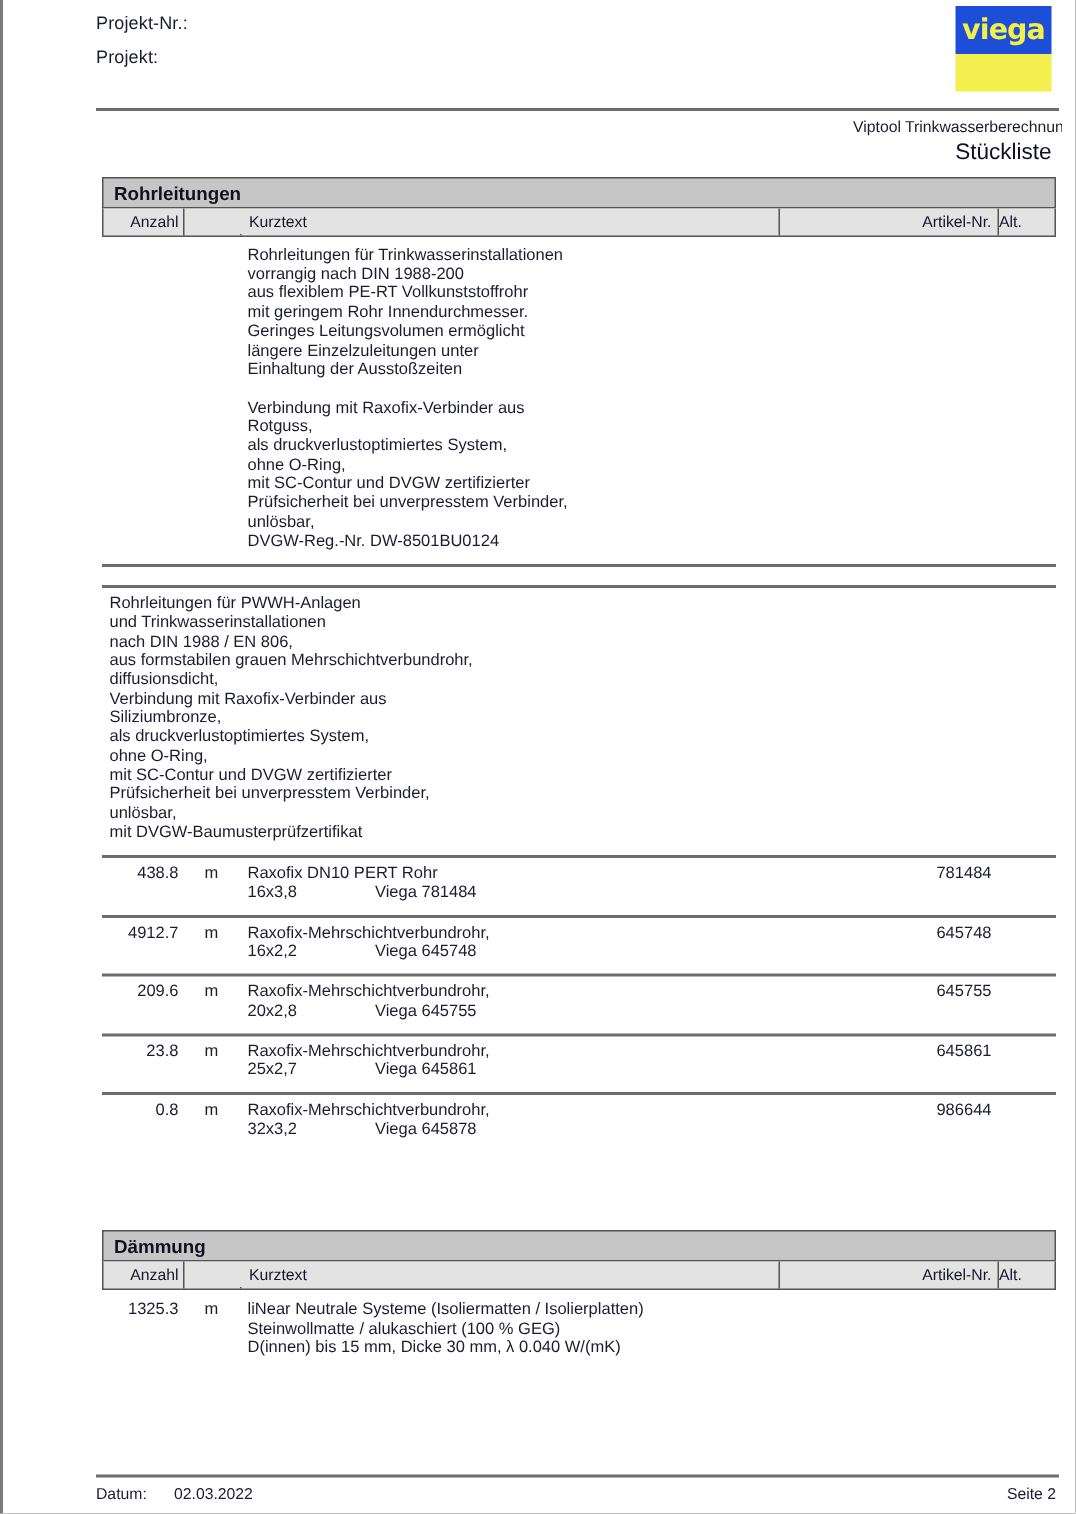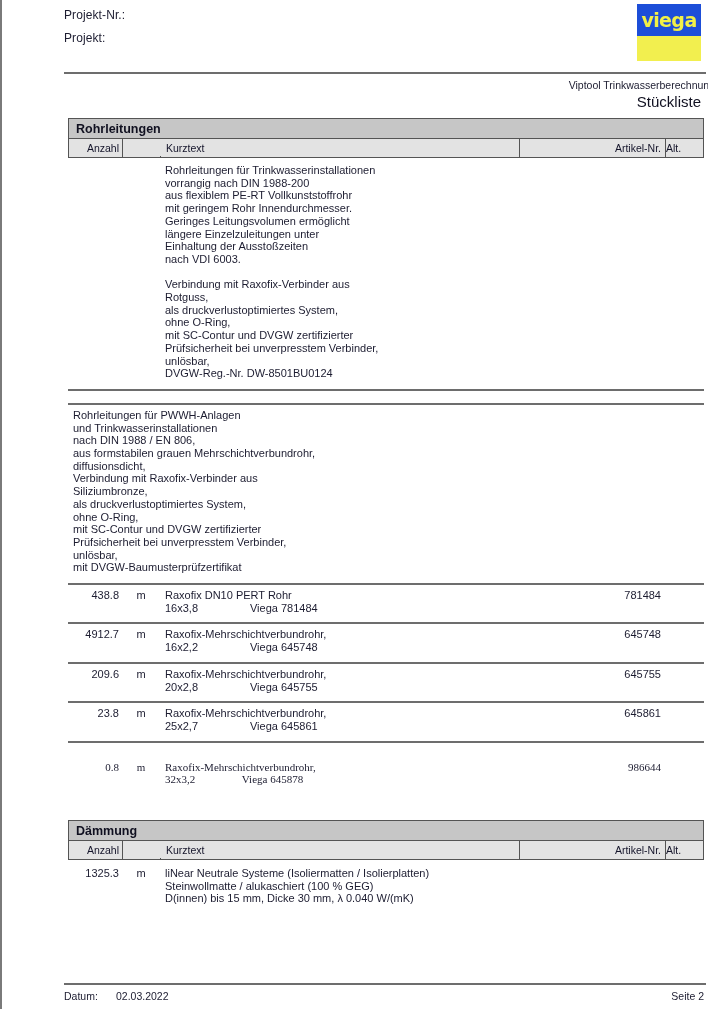--- a/index.html
+++ b/index.html
@@ -240,21 +240,20 @@
         <div class="c-anzahl"></div>
         <div class="c-einh"></div>
         <div class="c-kurztext">
           <div class="tline">Rohrleitungen für Trinkwasserinstallationen</div>
           <div class="tline">vorrangig nach DIN 1988-200</div>
           <div class="tline">aus flexiblem PE-RT Vollkunststoffrohr</div>
           <div class="tline">mit geringem Rohr Innendurchmesser.</div>
           <div class="tline">Geringes Leitungsvolumen ermöglicht</div>
           <div class="tline">längere Einzelzuleitungen unter</div>
           <div class="tline">Einhaltung der Ausstoßzeiten</div>
-          <div class="tline">nach VDI 6003.</div>
           <div class="tline gap"></div>
           <div class="tline">Verbindung mit Raxofix-Verbinder aus</div>
           <div class="tline">Rotguss,</div>
           <div class="tline">als druckverlustoptimiertes System,</div>
           <div class="tline">ohne O-Ring,</div>
           <div class="tline">mit SC-Contur und DVGW zertifizierter</div>
           <div class="tline">Prüfsicherheit bei unverpresstem Verbinder,</div>
           <div class="tline">unlösbar,</div>
           <div class="tline">DVGW-Reg.-Nr. DW-8501BU0124</div>
         </div>
@@ -326,21 +325,21 @@
         <div class="c-anzahl">23.8</div>
         <div class="c-einh">m</div>
         <div class="c-kurztext">
           <div class="tline">Raxofix-Mehrschichtverbundrohr,</div>
           <div class="tline">25x2,7                 Viega 645861</div>
         </div>
         <div class="c-artikel">645861</div>
         <div class="c-alt"></div>
       </div>
 
-      <div class="row sep-top" style="padding-top:20px;padding-bottom:8px;font-family:Liberation Serif, serif;">
+      <div class="row sep-top" style="padding-top:6px;padding-bottom:8px;">
         <div class="c-anzahl">0.8</div>
         <div class="c-einh">m</div>
         <div class="c-kurztext">
           <div class="tline">Raxofix-Mehrschichtverbundrohr,</div>
           <div class="tline">32x3,2                 Viega 645878</div>
         </div>
         <div class="c-artikel">986644</div>
         <div class="c-alt"></div>
       </div>
 

